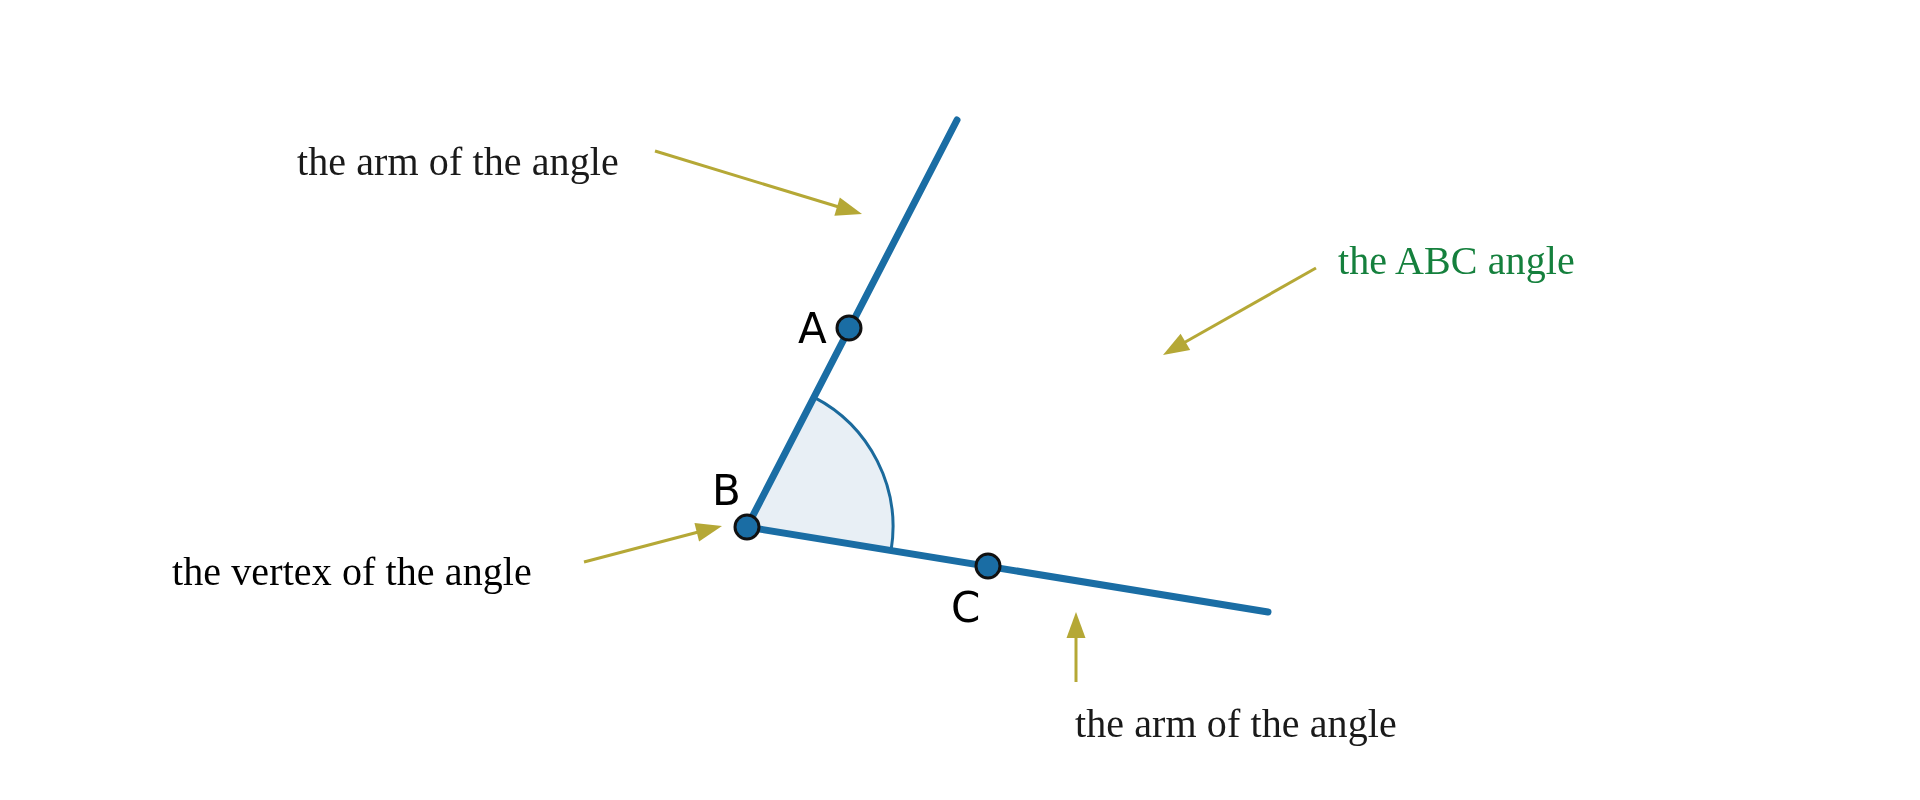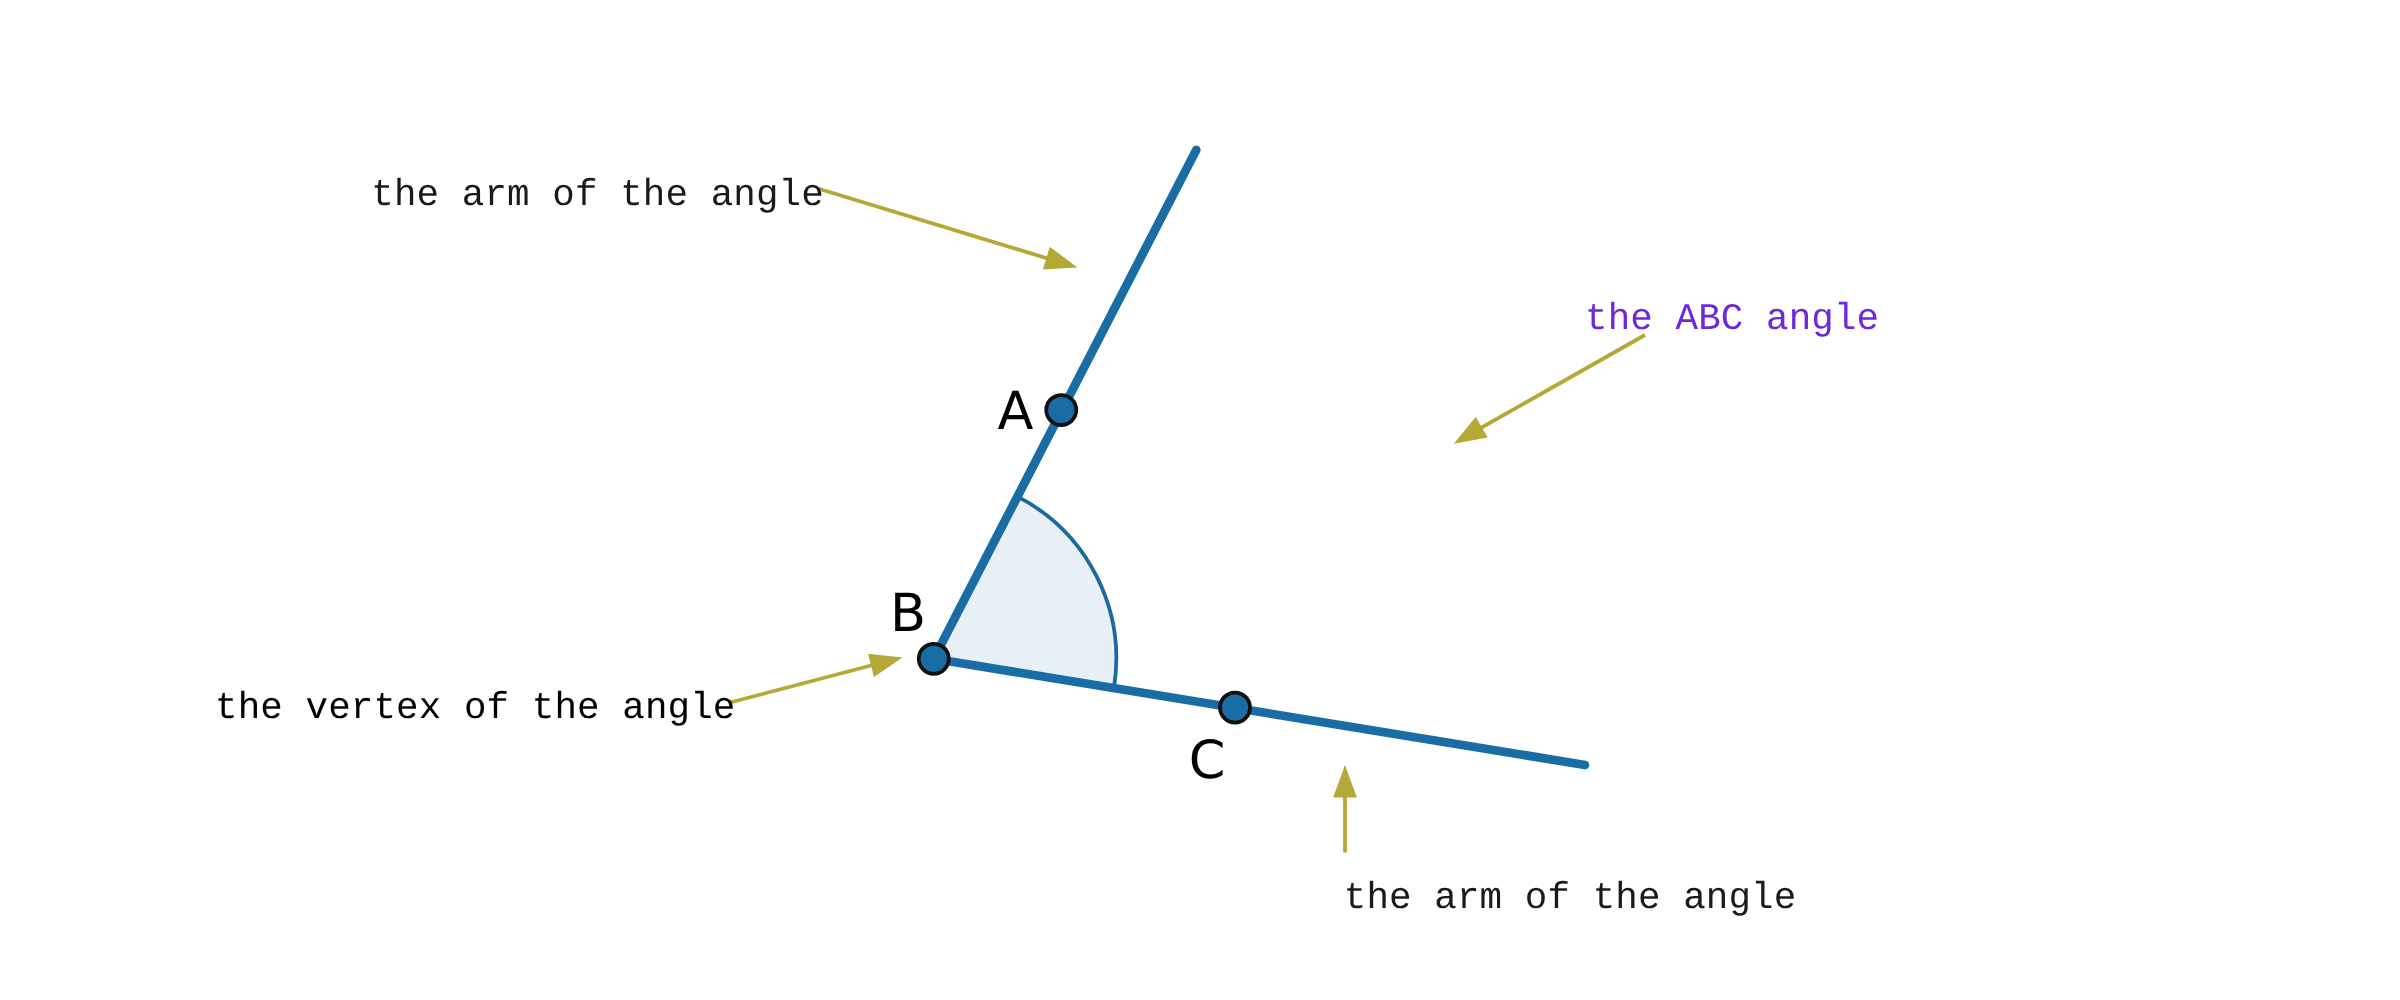--- a/index.html
+++ b/index.html
@@ -22,22 +22,22 @@
   #diagram {
     position: absolute;
     left: 0;
     top: 0;
     width: 1920px;
     height: 800px;
   }
   .anno-label {
     position: absolute;
     color: #1a1a1a;
-    font-size: 30px;
-    font-family: Liberation Mono, monospace;
+    font-size: 40px;
+    font-family: Liberation Serif, serif;
     white-space: nowrap;
     line-height: 1;
     letter-spacing: 0.1px;
   }
   .point-label {
     position: absolute;
     color: #000000;
     font-size: 42px;
     font-family: "DejaVu Sans", sans-serif;
     white-space: nowrap;
@@ -76,18 +76,18 @@
   </svg>
 
   <div id="point-labels">
       <div class="point-label" style="left: 798px; top: 308px; color: rgb(0, 0, 0);">A</div>
       <div class="point-label" style="left: 712px; top: 470px; color: rgb(0, 0, 0);">B</div>
       <div class="point-label" style="left: 951px; top: 587px; color: rgb(0, 0, 0);">C</div>
     </div>
 
   <div id="annotation-labels">
       <div class="anno-label" style="left: 297px; top: 142px; color: rgb(26, 26, 26);">the arm of the angle</div>
-      <div class="anno-label" style="left: 1268px; top: 241px; color: #6d28d9;">the ABC angle</div>
+      <div class="anno-label" style="left: 1338px; top: 241px; color: #15803d;">the ABC angle</div>
       <div class="anno-label" style="left: 172px; top: 552px; color: #000000;">the vertex of the angle</div>
       <div class="anno-label" style="left: 1075px; top: 704px; color: rgb(26, 26, 26);">the arm of the angle</div>
     </div>
 
 </div>
 
 </body></html>

